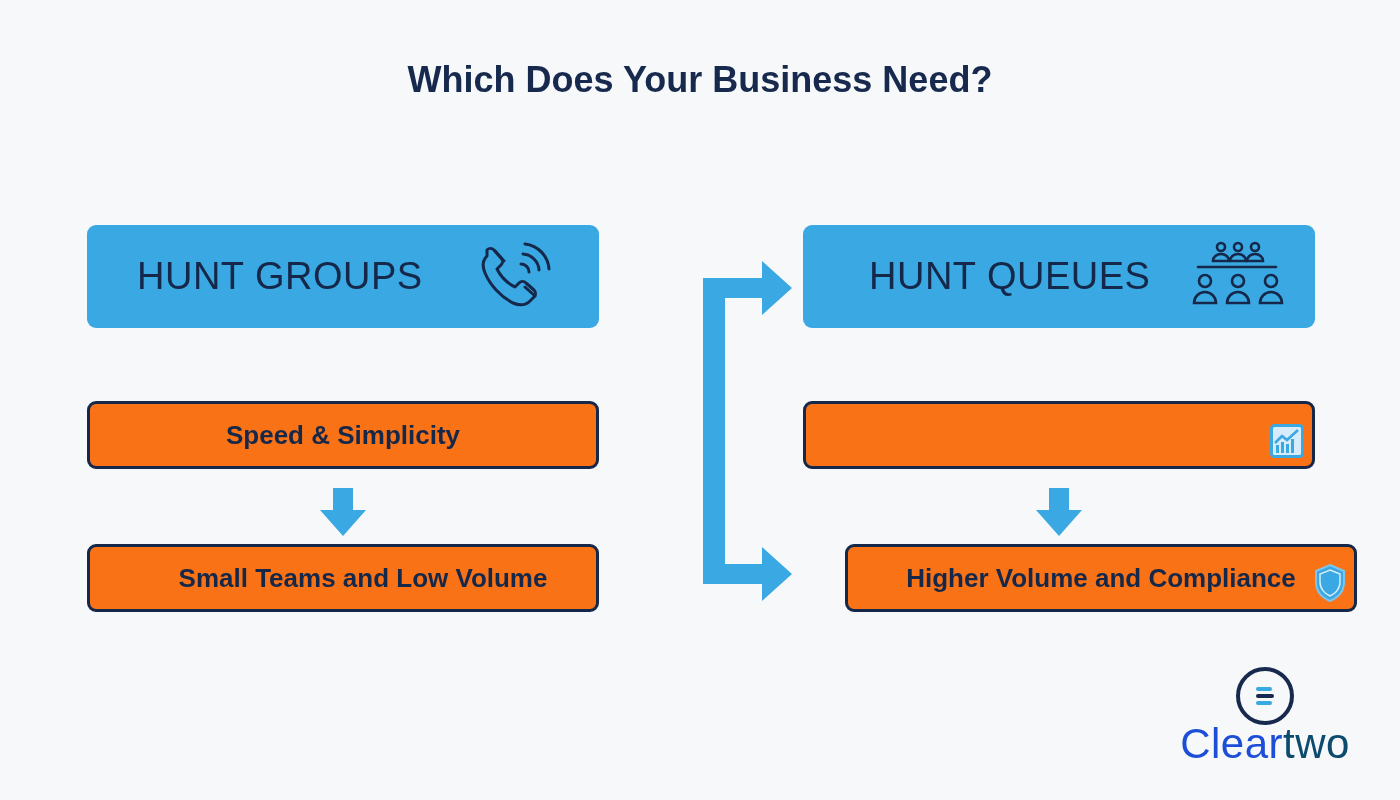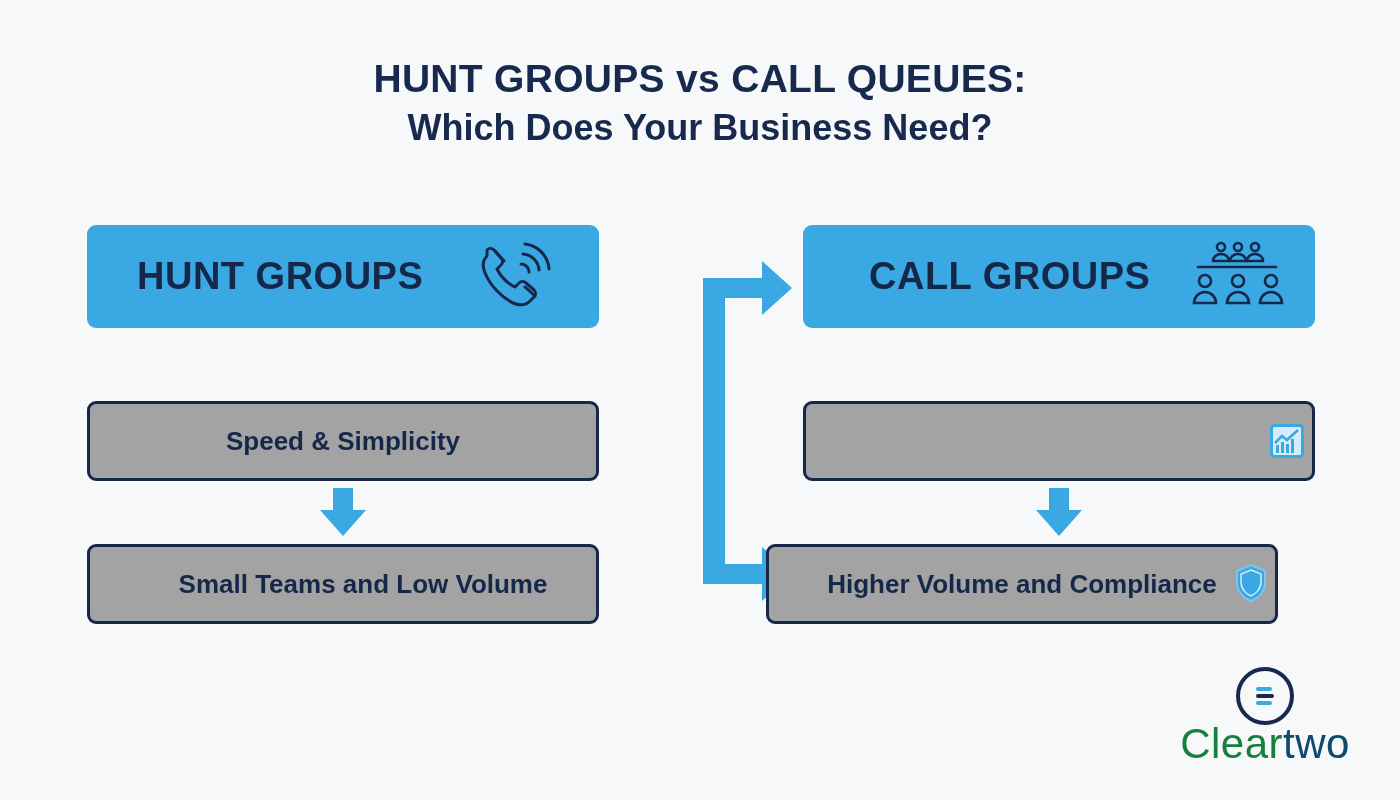--- a/index.html
+++ b/index.html
@@ -16,62 +16,61 @@
   }
   .title .l1 { font-size: 39px; line-height: 48px; letter-spacing: 0.3px; }
   .title .l2 { font-size: 36px; line-height: 46px; margin-top: 2px; }
 
   .header-box {
     position: absolute; top: 225px; height: 103px; width: 512px;
     background: #3aa8e2; border-radius: 9px;
     display: flex; align-items: center; box-sizing: border-box;
   }
   .header-box .label {
-    font-weight: bold; font-size: 38px; color: #15284a; letter-spacing: 0.5px;
+    font-weight: normal; font-size: 38px; color: #15284a; letter-spacing: 0.5px;
   }
   #hunt-header { left: 87px; }
   #hunt-header .label { position: absolute; left: 50px; top: 30px; }
   #hunt-header .icon { position: absolute; left: 390px; top: 15px; }
   #queue-header { left: 803px; }
   #queue-header .label { position: absolute; left: 66px; top: 30px; }
   #queue-header .icon { position: absolute; left: 385px; top: 14px; }
 
   .item-box {
-    position: absolute; width: 512px; height: 80px;
-    background: #a3a3a3; border: 3px solid #15284a; border-radius: 9px;
+    position: absolute; width: 512px; height: 68px;
+    background: #f97316; border: 3px solid #15284a; border-radius: 9px;
     box-sizing: border-box;
     display: flex; align-items: center; justify-content: center;
     font-weight: bold; font-size: 26px; color: #15284a;
   }
   #hunt-item-1 { left: 87px; top: 401px; }
   #hunt-item-2 { left: 87px; top: 544px; padding-left: 40px; }
   #queue-item-1 { left: 803px; top: 401px; }
-  #queue-item-2 { left: 766px; top: 544px; }
+  #queue-item-2 { left: 845px; top: 544px; }
   .item-box .inline-icon { position: absolute; right: 8px; top: 20px; }
 
   .down-arrow { position: absolute; width: 50px; height: 50px; }
   #hunt-arrow { left: 318px; top: 488px; }
   #queue-arrow { left: 1034px; top: 488px; }
 
   #bracket { position: absolute; left: 700px; top: 258px; }
 
   .logo { position: absolute; left: 1170px; top: 665px; width: 190px; height: 110px; }
   .logo .mark { position: absolute; left: 64px; top: 0px; }
   .logo .word {
     position: absolute; left: 0; top: 55px; width: 190px; text-align: center;
     font-size: 42px; letter-spacing: 0.5px;
   }
-  .logo .word .a { color: #15803d; }
+  .logo .word .a { color: #1d4ed8; }
   .logo .word .b { color: #0c4a6e; }
 </style>
 </head>
 <body>
 
 <div class="title">
-  <div class="l1">HUNT GROUPS vs CALL QUEUES:</div>
   <div class="l2">Which Does Your Business Need?</div>
 </div>
 
 <div class="header-box" id="hunt-header">
   <span class="label">HUNT GROUPS</span>
   <span class="icon">
     <svg width="80" height="76" viewBox="0 0 80 76" fill="none" stroke="#15284a" stroke-width="3" stroke-linecap="round" stroke-linejoin="round">
       <path d="M10 16 c-4 4 -5 10 -2 17 c5 12 16 24 28 30 c7 3 13 2 17 -2 l4 -4 c2 -2 2 -5 0 -7 l-8 -7 c-2 -2 -5 -2 -7 0 l-4 4 c-8 -4 -14 -10 -18 -18 l4 -4 c2 -2 2 -5 0 -7 l-7 -8 c-2 -2 -5 -2 -7 0 z"></path>
       <path d="M18 11 l9 10 M48 47 l10 9"></path>
       <path d="M44 24 a8 8 0 0 1 8 8"></path>
@@ -91,21 +90,21 @@
 
 <div class="item-box" id="hunt-item-2">
   <span>Small Teams and Low Volume</span>
 </div>
 
 <svg id="bracket" width="100" height="360" viewBox="0 0 100 360">
   <path d="M3 20 H62 V3 L92 30 L62 57 V40 H25 V306 H62 V289 L92 316 L62 343 V326 H3 Z" fill="#3aa8e2"></path>
 </svg>
 
 <div class="header-box" id="queue-header">
-  <span class="label">CALL GROUPS</span>
+  <span class="label">HUNT QUEUES</span>
   <span class="icon">
     <svg width="100" height="72" viewBox="0 0 100 72" fill="none" stroke="#15284a" stroke-width="2.6" stroke-linecap="round">
       <circle cx="33" cy="8" r="4"></circle>
         <path d="M25 22 a8 7 0 0 1 16 0 z"></path>
       <circle cx="50" cy="8" r="4"></circle>
         <path d="M42 22 a8 7 0 0 1 16 0 z"></path>
       <circle cx="67" cy="8" r="4"></circle>
         <path d="M59 22 a8 7 0 0 1 16 0 z"></path>
       <path d="M10 28 H88"></path>
       <circle cx="17" cy="42" r="6"></circle>

